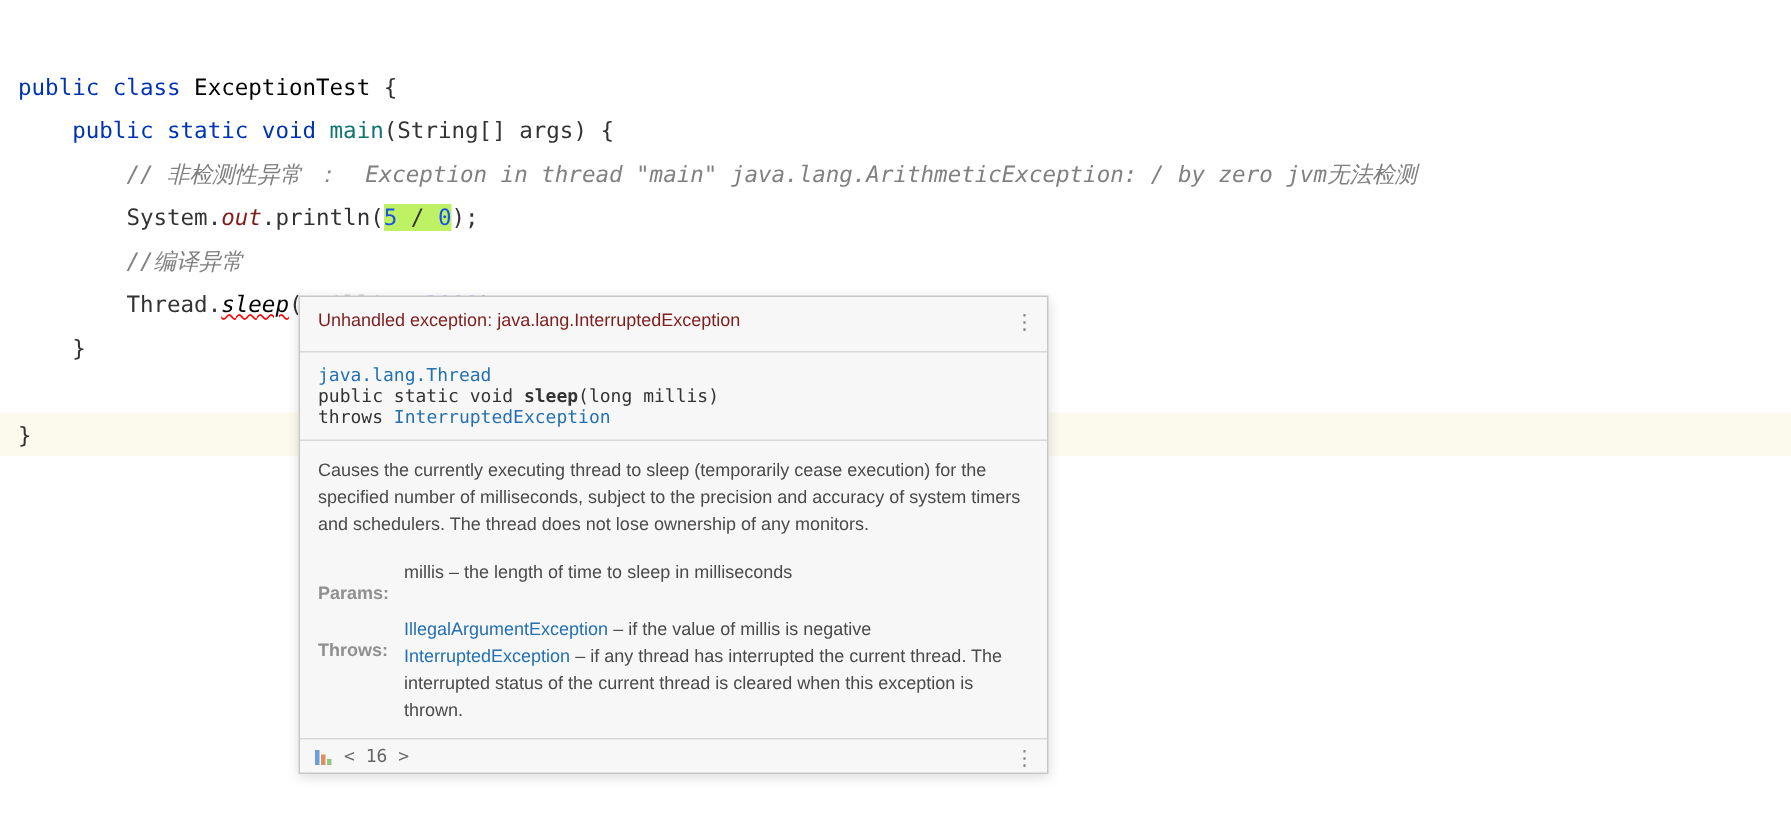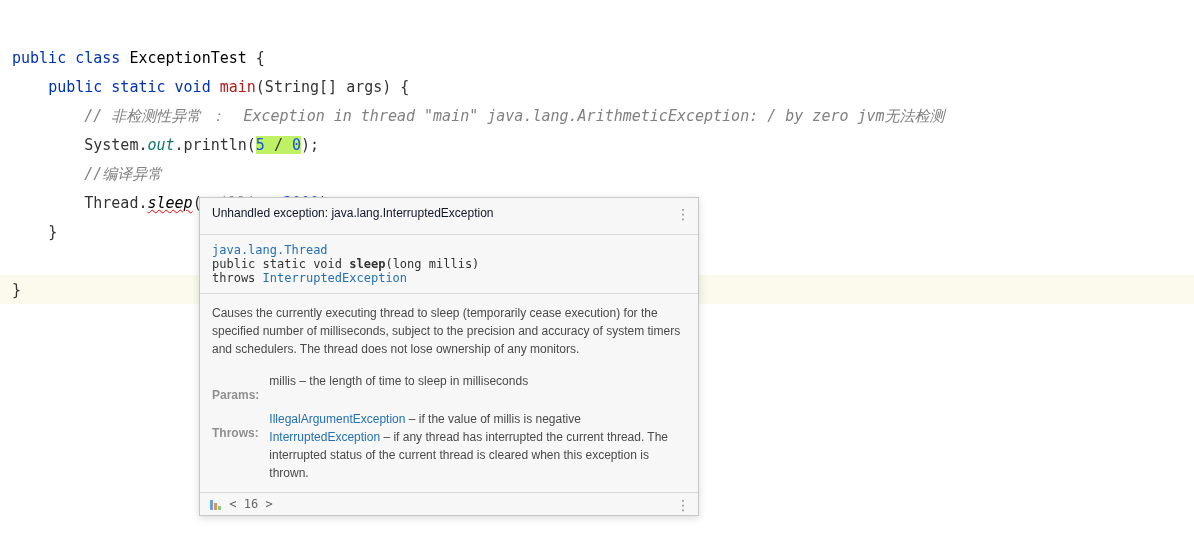--- a/index.html
+++ b/index.html
@@ -13,22 +13,22 @@
     overflow: hidden;
   }
   .code-area {
     padding: 15px 10px 10px 12px;
     line-height: 29px;
     white-space: pre;
     color: #333;
   }
   .kw { color: #0033b3; }
   .cls { color: #000000; }
-  .method { color: #b91c1c; }
-  .field-italic { color: #0f766e; font-style: italic; }
+  .method { color: #0f766e; }
+  .field-italic { color: #7f1d1d; font-style: italic; }
   .method-italic { color: #000000; font-style: italic; }
   .comment { color: #808080; font-style: italic; }
   .num { color: #1750eb; }
   .highlight-div { background: #bef264; }
   .error-underline {
     text-decoration: underline wavy #ff0000;
     text-decoration-thickness: 1px;
   }
   .hint { color: #999999; font-style: normal; }
   .caret-line {
@@ -50,21 +50,21 @@
     box-shadow: 0 2px 8px rgba(0,0,0,0.15);
     font-family: "Segoe UI", Arial, sans-serif;
     font-size: 12px;
     color: #333;
   }
   .popup-section {
     padding: 8px 12px;
     border-bottom: 1px solid #d9d9d9;
     position: relative;
   }
-  .popup-title { color: #0f172a; margin-bottom: 6px; }
+  .popup-title { color: #7f1d1d; margin-bottom: 6px; }
   .popup-link { color: #2470b3; cursor: pointer; }
   .popup-shortcut { color: #999; margin-left: 4px; }
   .popup-more { color: #2470b3; cursor: pointer; margin-left: 18px; }
   .popup-kebab {
     position: absolute;
     right: 8px;
     top: 8px;
     color: #888;
     cursor: pointer;
     font-size: 14px;

